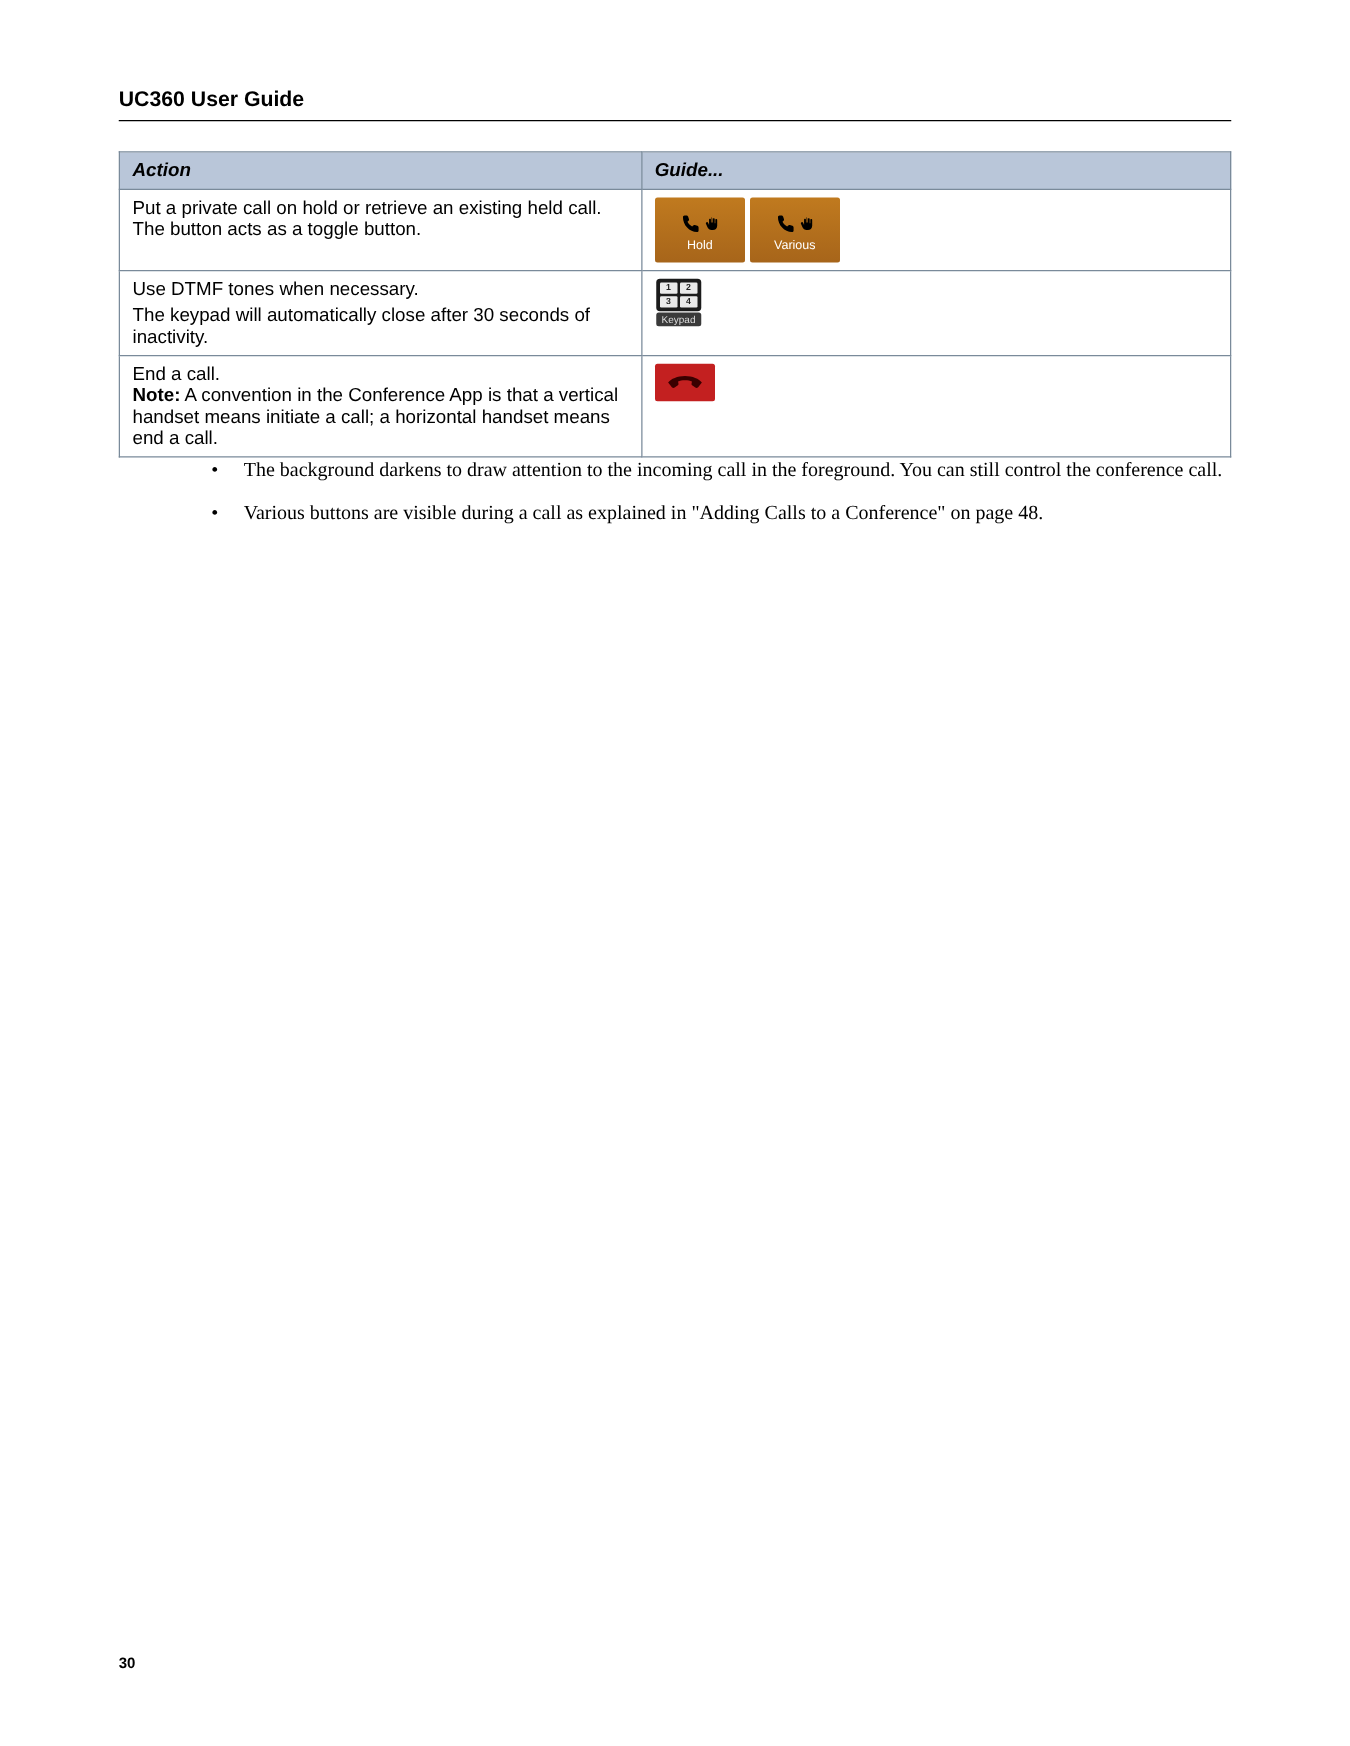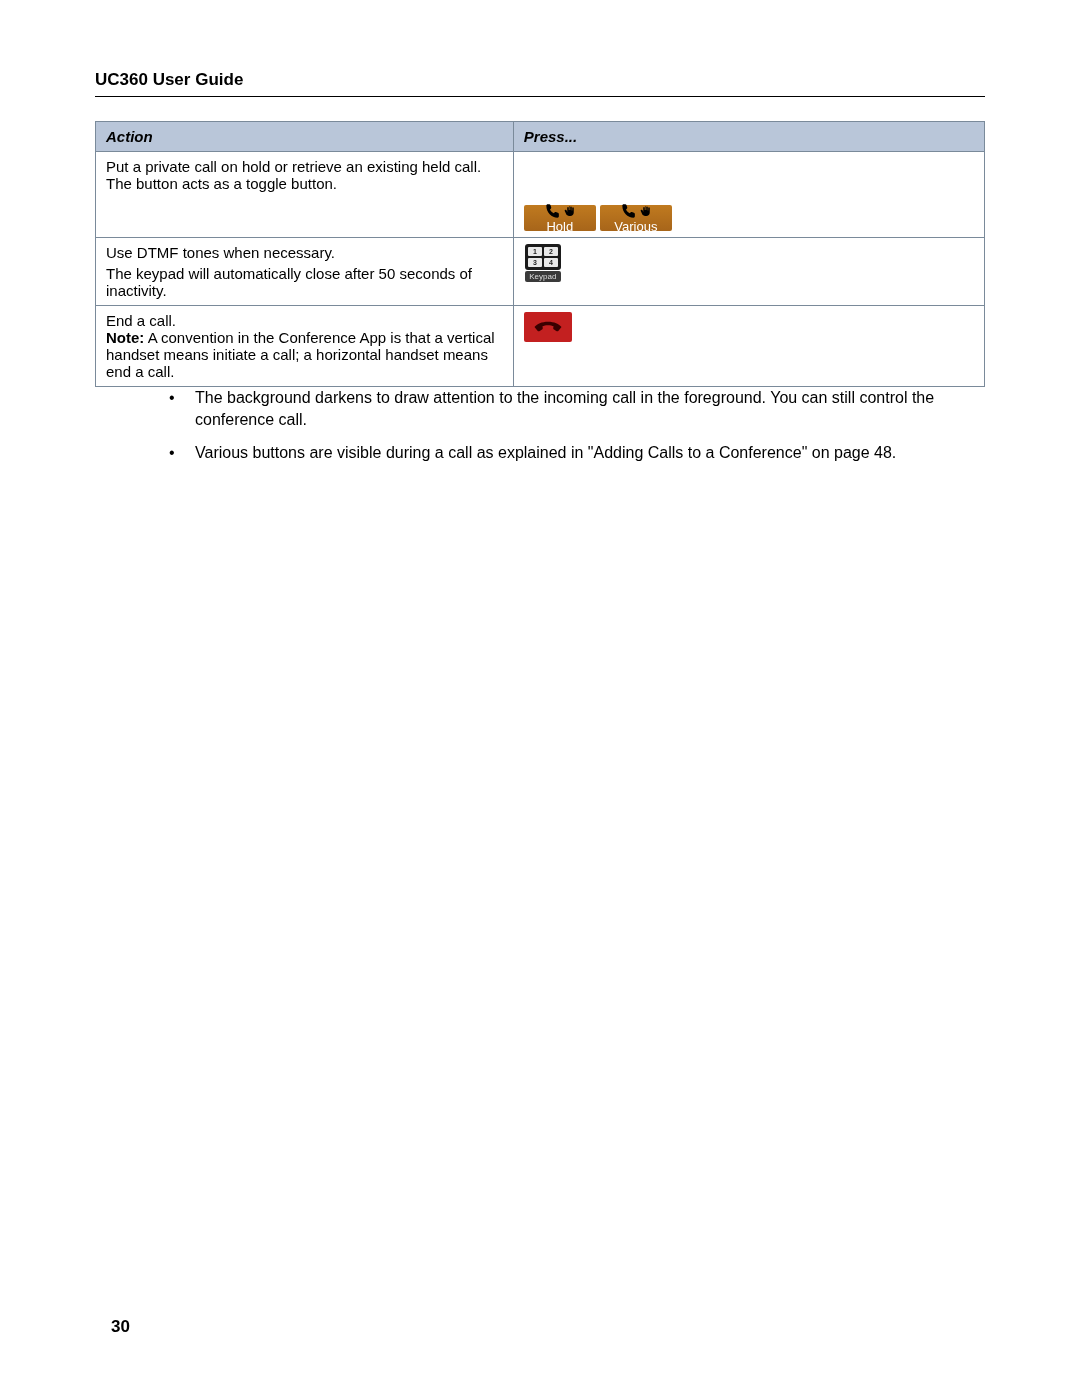--- a/index.html
+++ b/index.html
@@ -42,31 +42,30 @@
     font-weight: bold;
   }
   .col-action { width: 47%; }
   .col-press  { width: 53%; }
   td.press-cell { padding: 8px 10px; }
 
   
   .hr-wrap { display: flex; gap: 4px; }
   .hr-btn {
     width: 72px;
-    height: 26px;
+    height: 52px;
     background: linear-gradient(#c07a1f, #a7651a);
     color: #fff;
     display: flex;
     flex-direction: column;
     align-items: center;
     justify-content: center;
     gap: 0;
-    font-size: 13px;
+    font-size: 10px;
     border-radius: 2px;
-    margin-top: 47px;
   }
   .hr-btn .glyph-row {
     display: flex;
     align-items: center;
     justify-content: center;
     gap: 2px;
     height: 24px;
   }
   .hr-btn svg { display: block; }
 
@@ -128,57 +127,57 @@
     color: #1f6ec2;
     font-weight: normal;
     font-size: 24px;
     margin: 40px 0 14px 0;
   }
   ul.bullets {
     list-style: none;
     padding: 0;
     margin: 0 0 0 70px;
     font-size: 16px;
+    font-family: Liberation Serif, serif;
   }
   ul.bullets li {
     position: relative;
     padding-left: 30px;
     margin-bottom: 12px;
     line-height: 1.35;
   }
   ul.bullets li::before {
     content: "•";
     position: absolute;
     left: 4px;
     top: 0;
   }
   .page-number {
     position: absolute;
     left: 95px;
     bottom: 60px;
-    font-size: 17px;
-    font-weight: bold;
-    margin-left: 16px;
+    font-size: 12px;
+    font-weight: bold;
   }
 </style>
 </head>
 <body>
 
 <div class="page">
   <div class="doc-header">UC360 User Guide</div>
 
   <table class="action-table">
     <colgroup>
       <col class="col-action">
       <col class="col-press">
     </colgroup>
     <thead>
       <tr>
         <th>Action</th>
-        <th>Press...</th>
+        <th>Guide...</th>
       </tr>
     </thead>
     <tbody>
       <tr>
         <td>Put a private call on hold or retrieve an existing held call. The button acts as a toggle button.</td>
         <td class="press-cell">
           <div class="hr-wrap">
             <div class="hr-btn">
               <div class="glyph-row">
                 <svg width="16" height="16" viewBox="0 0 24 24" fill="#000">
@@ -200,21 +199,21 @@
                   </svg>
               </div>
               <span>Various</span>
             </div>
           </div>
         </td>
       </tr>
       <tr>
         <td>
           <div>Use DTMF tones when necessary.</div>
-          <div style="margin-top:4px;">The keypad will automatically close after 50 seconds of inactivity.</div>
+          <div style="margin-top:4px;">The keypad will automatically close after 30 seconds of inactivity.</div>
         </td>
         <td class="press-cell">
           <div class="keypad-btn">
             <div class="keypad-grid">
               <div class="k">1</div>
                 <div class="k">2</div>
                 <div class="k">3</div>
                 <div class="k">4</div>
             </div>
             <div class="keypad-label-bar">Keypad</div>

